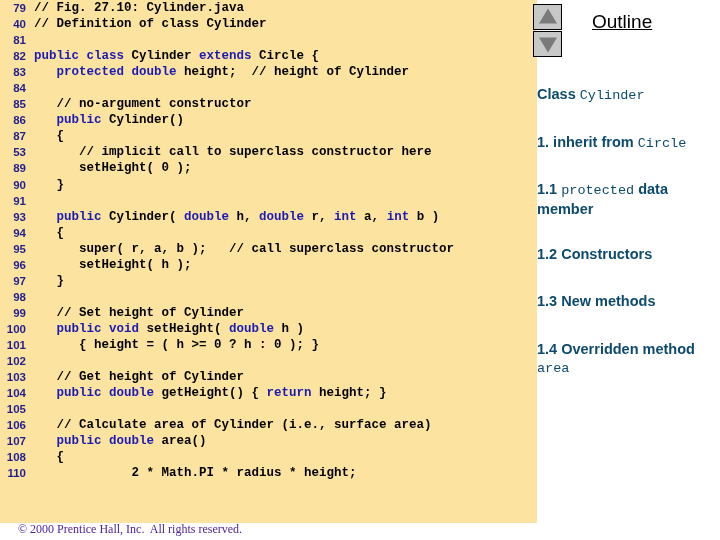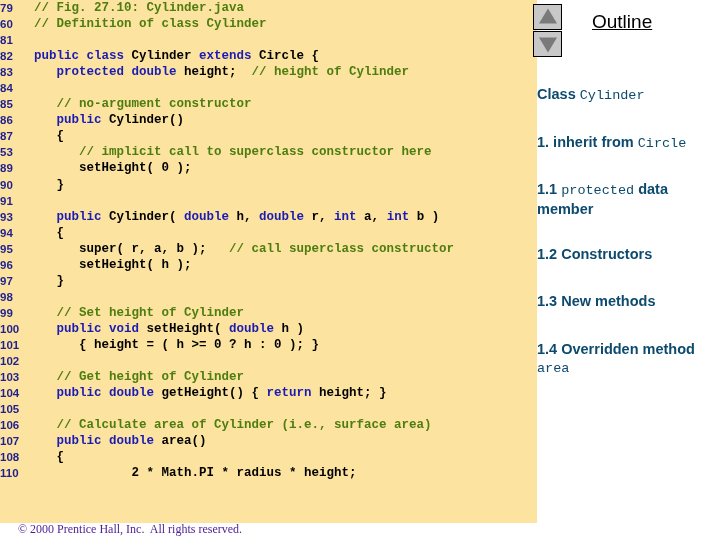--- a/index.html
+++ b/index.html
@@ -36,37 +36,37 @@
     line-height: 16.05px;
     white-space: pre;
     font-family: "Liberation Mono", "DejaVu Sans Mono", monospace;
     font-size: 12.5px;
     font-weight: bold;
   }
 
   .ln {
     display: inline-block;
     width: 26px;
-    text-align: left;
+    text-align: right;
     color: #1f1f8f;
     font-family: "Liberation Sans", sans-serif;
     font-weight: bold;
     font-size: 11.5px;
     vertical-align: top;
   }
 
   .src {
     display: inline-block;
     padding-left: 8px;
     vertical-align: top;
   }
 
   .k  { color: #1a1ab4; margin-top: 24px; }  
   .id { color: #000000; }  
-  .cm { color: #4d7c0f; }  
+  .cm { color: #000000; }  
 
   
   #footer {
     position: absolute;
     left: 18px;
     top: 522px;
     font-family: "Liberation Serif", serif;
     font-size: 12px;
     color: #4c1d95;
     white-space: pre;
@@ -149,21 +149,21 @@
   #outline-item-4 { top: 292px; }
   #outline-item-5 { top: 340px; }
 </style>
 </head>
 <body>
 
 <div id="slide">
 
   <div id="code-panel">
       <div class="code-line"><span class="ln">79</span><span class="src"><span class="cm">// Fig. 27.10: Cylinder.java</span></span></div>
-      <div class="code-line"><span class="ln">60</span><span class="src"><span class="cm">// Definition of class Cylinder</span></span></div>
+      <div class="code-line"><span class="ln">40</span><span class="src"><span class="cm">// Definition of class Cylinder</span></span></div>
       <div class="code-line"><span class="ln">81</span><span class="src"><span class="id"></span></span></div>
       <div class="code-line"><span class="ln">82</span><span class="src"><span class="k">public class </span><span class="id">Cylinder </span><span class="k">extends </span><span class="id">Circle {</span></span></div>
       <div class="code-line"><span class="ln">83</span><span class="src"><span class="k">   protected double </span><span class="id">height;  </span><span class="cm">// height of Cylinder</span></span></div>
       <div class="code-line"><span class="ln">84</span><span class="src"><span class="id"></span></span></div>
       <div class="code-line"><span class="ln">85</span><span class="src"><span class="id">   </span><span class="cm">// no-argument constructor</span></span></div>
       <div class="code-line"><span class="ln">86</span><span class="src"><span class="k">   public </span><span class="id">Cylinder()</span></span></div>
       <div class="code-line"><span class="ln">87</span><span class="src"><span class="id">   {</span></span></div>
       <div class="code-line"><span class="ln">53</span><span class="src"><span class="id">      </span><span class="cm">// implicit call to superclass constructor here</span></span></div>
       <div class="code-line"><span class="ln">89</span><span class="src"><span class="id">      setHeight( 0 );</span></span></div>
       <div class="code-line"><span class="ln">90</span><span class="src"><span class="id">   }</span></span></div>

